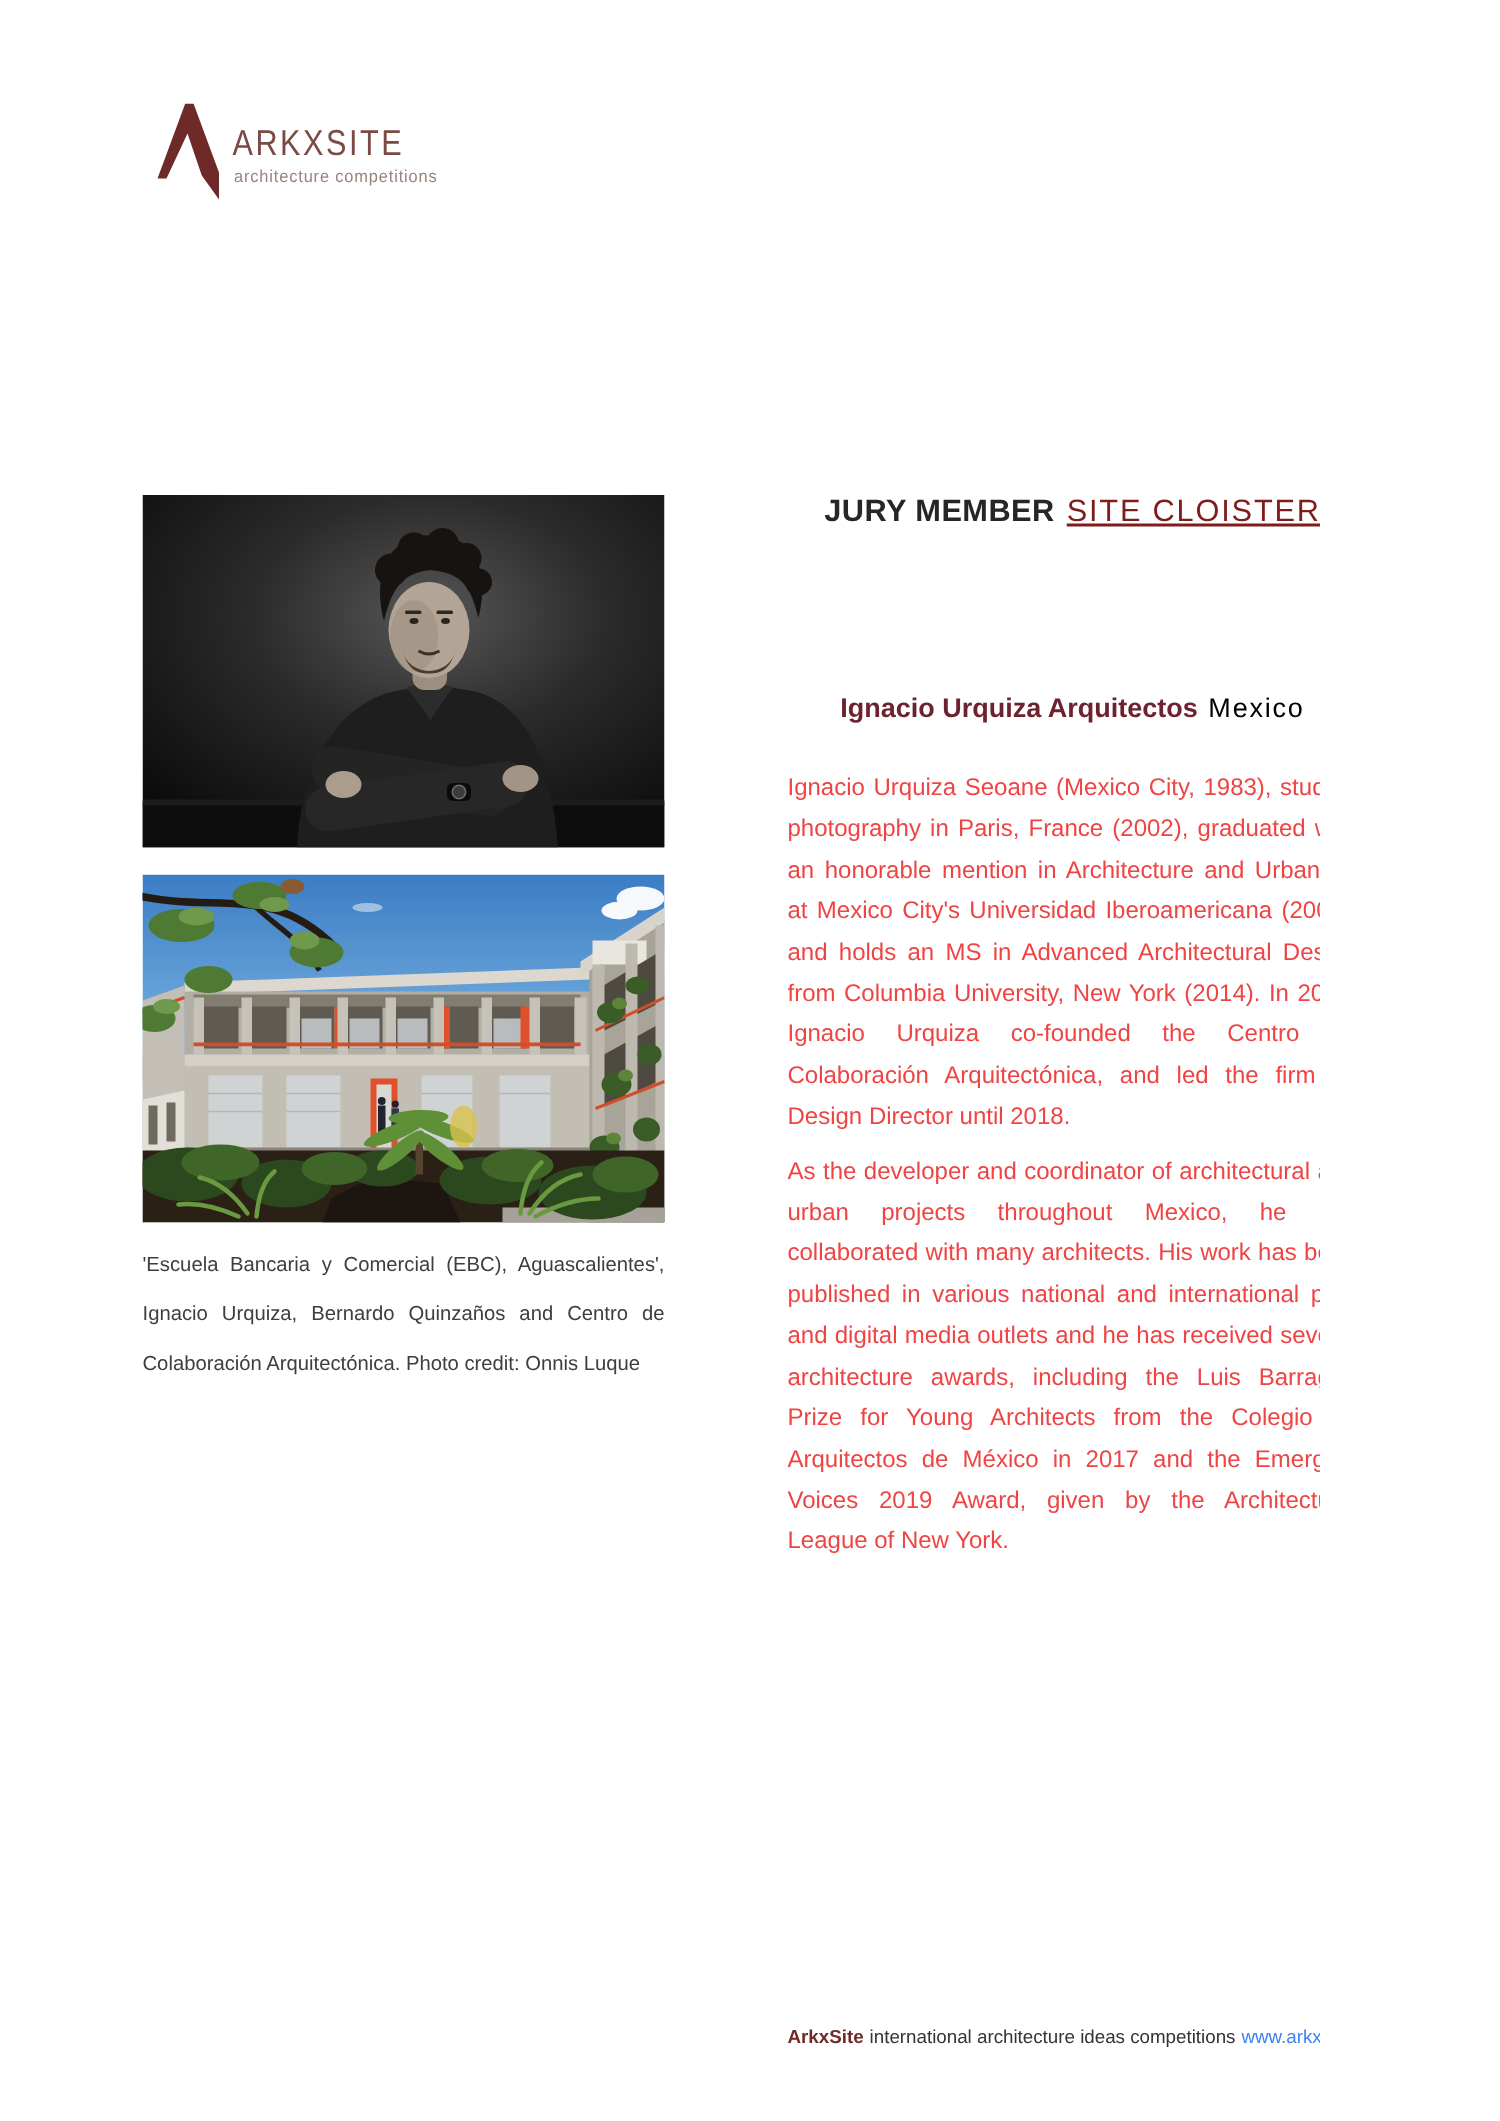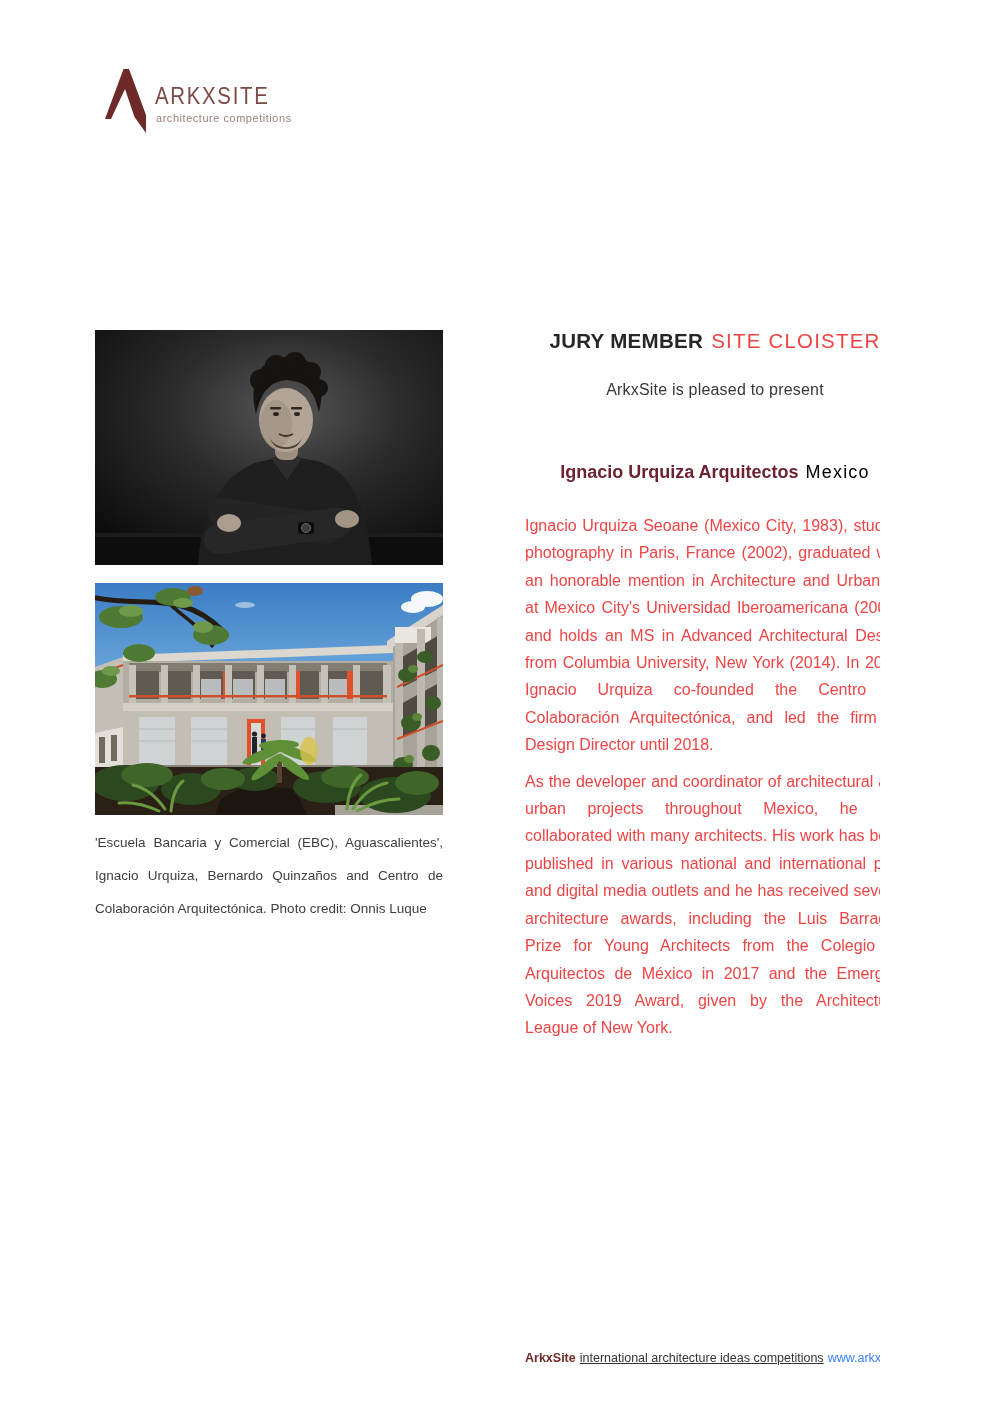--- a/index.html
+++ b/index.html
@@ -29,35 +29,35 @@
   #courtyard-photo{top:583px;height:232px;}
   #photo-caption{
     position:absolute;left:95px;top:826px;width:348px;
     font-size:13.5px;line-height:33px;color:#3e3e3e;
     text-align:justify;
   }
   
   .rcol{position:absolute;left:525px;width:380px;}
   #jury-title{top:329px;text-align:center;font-size:20.5px;color:#262626;}
   #jury-title .t-bold{font-weight:700;letter-spacing:.3px;}
-  #jury-title .t-reg{font-weight:400;letter-spacing:1.2px;margin-left:8px;color:#ef4444;}
+  #jury-title .t-reg{font-weight:400;letter-spacing:1.2px;margin-left:8px;color:#7f1d1d;text-decoration:underline;}
   #intro-text{top:381px;text-align:center;font-size:16px;color:#383838;letter-spacing:.2px;}
   #jury-name-line{top:462px;text-align:center;font-size:18px;}
   #jury-name-line .name{font-weight:700;color:#6d2230;}
   #jury-name-line .country{font-weight:400;color:#000000;letter-spacing:1.2px;margin-left:7px;}
   #bio{top:512px;font-size:16px;line-height:27.4px;color:#ef4444;text-align:justify;}
   #bio p{margin:0 0 9px 0;}
   
   #footer{
     position:absolute;left:525px;top:1351px;width:380px;
     font-size:12.5px;color:#333333;white-space:nowrap;
   }
   #footer .f-brand{font-weight:700;color:#6e2a28;}
   #footer .f-url{color:#3b82f6;text-decoration:none;margin-left:4px;cursor:pointer;}
-  #footer .f-text{margin-left:4px;text-decoration:underline;}
+  #footer .f-text{margin-left:4px;}
 </style>
 </head>
 <body>
 
 <div id="page">
 
   <div id="logo">
     <svg id="logo-mark" viewBox="0 0 43 64" xmlns="http://www.w3.org/2000/svg" aria-hidden="true">
       <path d="M20.5,0 L26,0 L43,46 L43,64 L31.5,48 L22,20 L8,50 L2,50 Z" fill="#6e2a28"></path>
     </svg>
@@ -295,21 +295,20 @@
       <ellipse cx="100" cy="8" rx="8" ry="5" fill="#8a5a33"></ellipse>
     </g>
   </svg>
 
   <div id="photo-caption">'Escuela Bancaria y Comercial (EBC), Aguascalientes', Ignacio Urquiza, Bernardo Quinzaños and Centro de Colaboración Arquitectónica. Photo credit: Onnis Luque</div>
 
   <div id="jury-title" class="rcol">
     <span class="t-bold">JURY MEMBER</span><span class="t-reg">SITE CLOISTER</span>
   </div>
 
-  <div id="intro-text" class="rcol">ArkxSite is pleased to present</div>
 
   <div id="jury-name-line" class="rcol">
     <span class="name">Ignacio Urquiza Arquitectos</span><span class="country">Mexico</span>
   </div>
 
   <div id="bio" class="rcol">
     <p>Ignacio Urquiza Seoane (Mexico City, 1983), studied photography in Paris, France (2002), graduated with an honorable mention in Architecture and Urbanism at Mexico City's Universidad Iberoamericana (2007), and holds an MS in Advanced Architectural Design from Columbia University, New York (2014).  In 2008, Ignacio Urquiza co-founded the Centro de Colaboración Arquitectónica, and led the firm as Design Director until 2018.</p>
     <p>As the developer and coordinator of architectural and urban projects throughout Mexico, he has collaborated with many architects.  His work has been published in various national and international print and digital media outlets and he has received several architecture awards, including the Luis Barragán Prize for Young Architects from the Colegio de Arquitectos de México in 2017 and the Emerging Voices 2019 Award, given by the Architectural League of New York.</p>
   </div>
 

